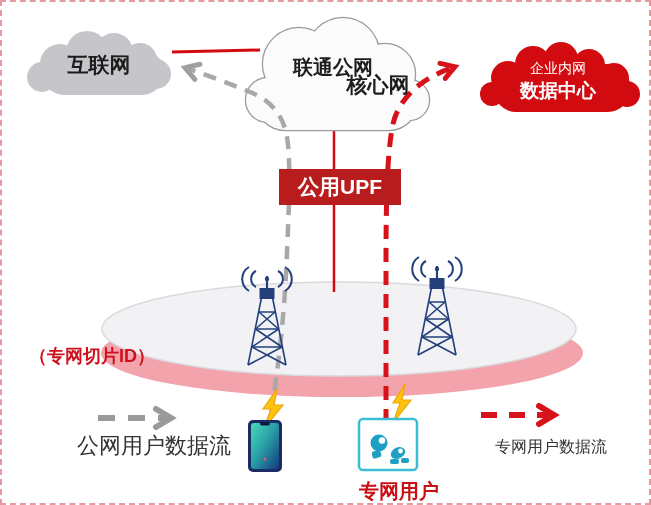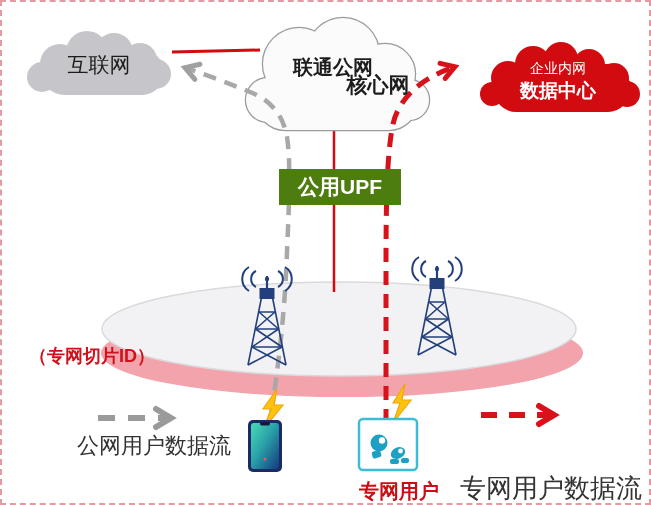--- a/index.html
+++ b/index.html
@@ -3,35 +3,35 @@
 <meta charset="utf-8">
 <style>
   html,body{margin:0;padding:0;background:#fff;}
   #stage{
     position:relative;width:647px;height:501px;margin:0;
     border:2px dashed #e59aa2;background:#fff;overflow:hidden;
     font-family:"Liberation Sans","DejaVu Sans",sans-serif;
   }
   #diagram-svg{position:absolute;left:0;top:0;}
   .lbl{position:absolute;transform:translate(-50%,-50%);white-space:nowrap;line-height:1.2;}
-  .lbl-internet{left:97px;top:63px;font-size:21px;font-weight:normal;color:#1c1c1c;}
+  .lbl-internet{left:97px;top:63px;font-size:21px;font-weight:bold;color:#1c1c1c;}
   .lbl-core1{left:331px;top:65px;font-size:20px;font-weight:bold;color:#1c1c1c;}
   .lbl-core2{left:331px;top:83px;font-size:21px;font-weight:bold;color:#1c1c1c;margin-left:45px;}
   .lbl-ent1{left:556px;top:66px;font-size:14px;font-weight:normal;color:#fff;}
   .lbl-ent2{left:556px;top:89px;font-size:19px;font-weight:bold;color:#fff;}
   .upf-box{
     position:absolute;left:277px;top:167px;width:122px;height:36px;
-    background:#4d7c0f;display:flex;align-items:center;justify-content:center;
+    background:#b91c1c;display:flex;align-items:center;justify-content:center;
     color:#fff;font-size:21px;font-weight:bold;
   }
   .lbl-5g{left:337px;top:322px;font-size:22px;font-weight:bold;color:#111;}
   .lbl-slice-pub{left:92px;top:322px;font-size:17px;font-weight:bold;color:#98a3b8;}
   .lbl-slice-prv{left:90px;top:355px;font-size:18px;font-weight:bold;color:#d0101a;text-align:center;}
   .lbl-legend-pub{left:152px;top:444px;font-size:22px;color:#333;}
-  .lbl-legend-prv{left:549px;top:445px;font-size:26px;color:#333;margin-top:42px;}
+  .lbl-legend-prv{left:549px;top:445px;font-size:16px;color:#333;}
   .lbl-user-pub{left:261px;top:489px;font-size:20px;font-weight:bold;color:#8f9aac;}
   .lbl-user-prv{left:397px;top:489px;font-size:20px;font-weight:bold;color:#c90f15;}
 </style>
 </head>
 <body>
 
 <div id="stage">
   <svg id="diagram-svg" width="647" height="501" viewBox="0 0 647 501">
     <defs>
       <linearGradient id="screenGrad" x1="0" y1="0" x2="1" y2="1">

